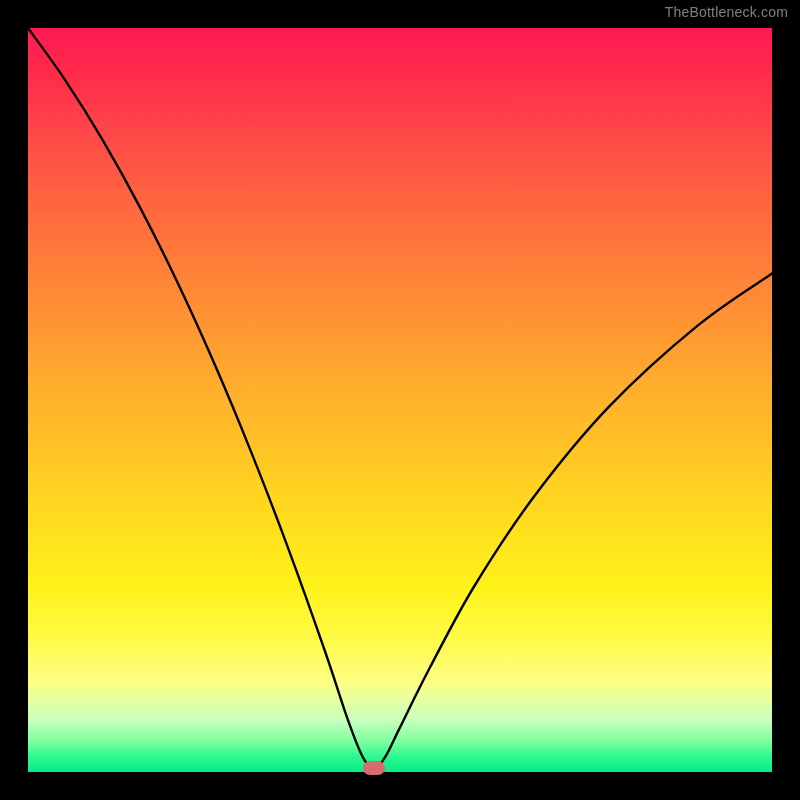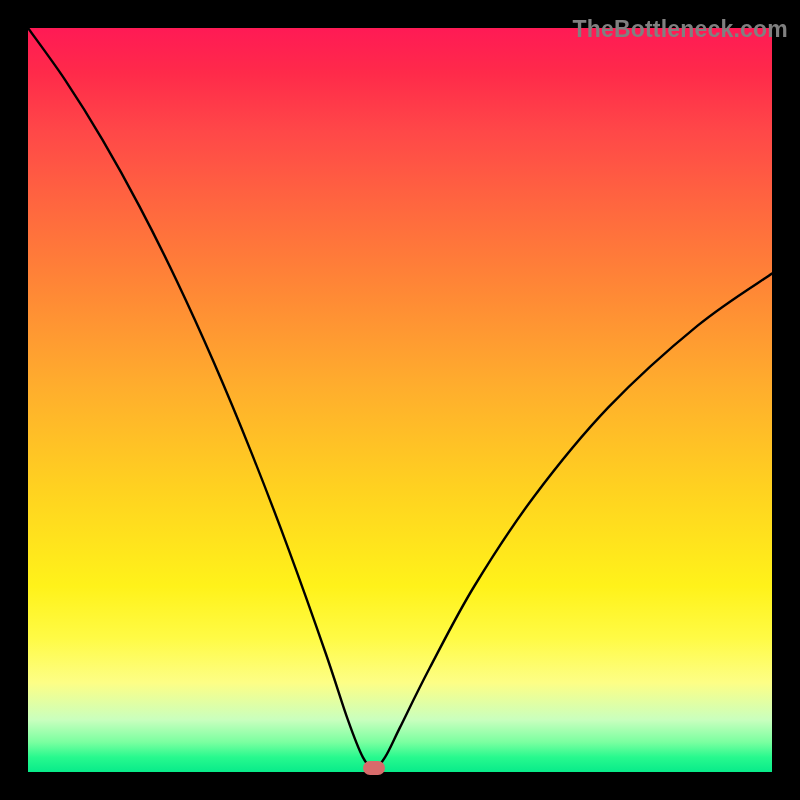--- a/index.html
+++ b/index.html
@@ -57,25 +57,24 @@
     width: 22px;
     height: 14px;
     border-radius: 7px;
     transform: translate(-50%, -50%);
     background: #d86b6b;
   }
   .watermark {
     position: absolute;
     top: 4px;
     right: 12px;
-    font-size: 23px;
-    font-weight: 700;
+    font-size: 14px;
+    font-weight: 400;
     color: #808080;
     letter-spacing: 0.2px;
-    margin-top: 12px;
   }
 </style>
 </head>
 <body>
 
 <div class="frame">
   <div class="plot-area">
     <div class="gradient-bg"></div>
     <svg class="curve-svg" viewBox="0 0 744 744" preserveAspectRatio="none">
       <path id="curve-path" fill="none" stroke="#000" stroke-width="2.4" stroke-linejoin="round" stroke-linecap="round" d="M 0.0 0.0 C 6.2 8.7, 24.8 33.5, 37.2 52.1 C 49.6 70.7, 62.0 90.5, 74.4 111.6 C 86.8 132.7, 99.2 155.0, 111.6 178.6 C 124.0 202.1, 136.4 226.9, 148.8 253.0 C 161.2 279.0, 173.6 306.3, 186.0 334.8 C 198.4 363.3, 210.8 393.1, 223.2 424.1 C 235.6 455.1, 248.0 487.3, 260.4 520.8 C 272.8 554.3, 287.7 596.4, 297.6 625.0 C 307.5 653.5, 313.7 674.6, 319.9 691.9 C 326.1 709.3, 330.5 721.1, 334.8 729.1 C 339.1 737.2, 342.2 740.3, 346.0 740.3 C 349.7 740.3, 352.8 735.9, 357.1 729.1 C 361.5 722.3, 364.6 714.2, 372.0 699.4 C 379.4 684.5, 389.4 663.4, 401.8 639.8 C 414.2 616.3, 429.0 586.5, 446.4 558.0 C 463.8 529.5, 483.6 498.5, 505.9 468.7 C 528.2 439.0, 553.0 408.0, 580.3 379.4 C 607.6 350.9, 642.3 319.9, 669.6 297.6 C 696.9 275.3, 731.6 254.2, 744.0 245.5"></path>

